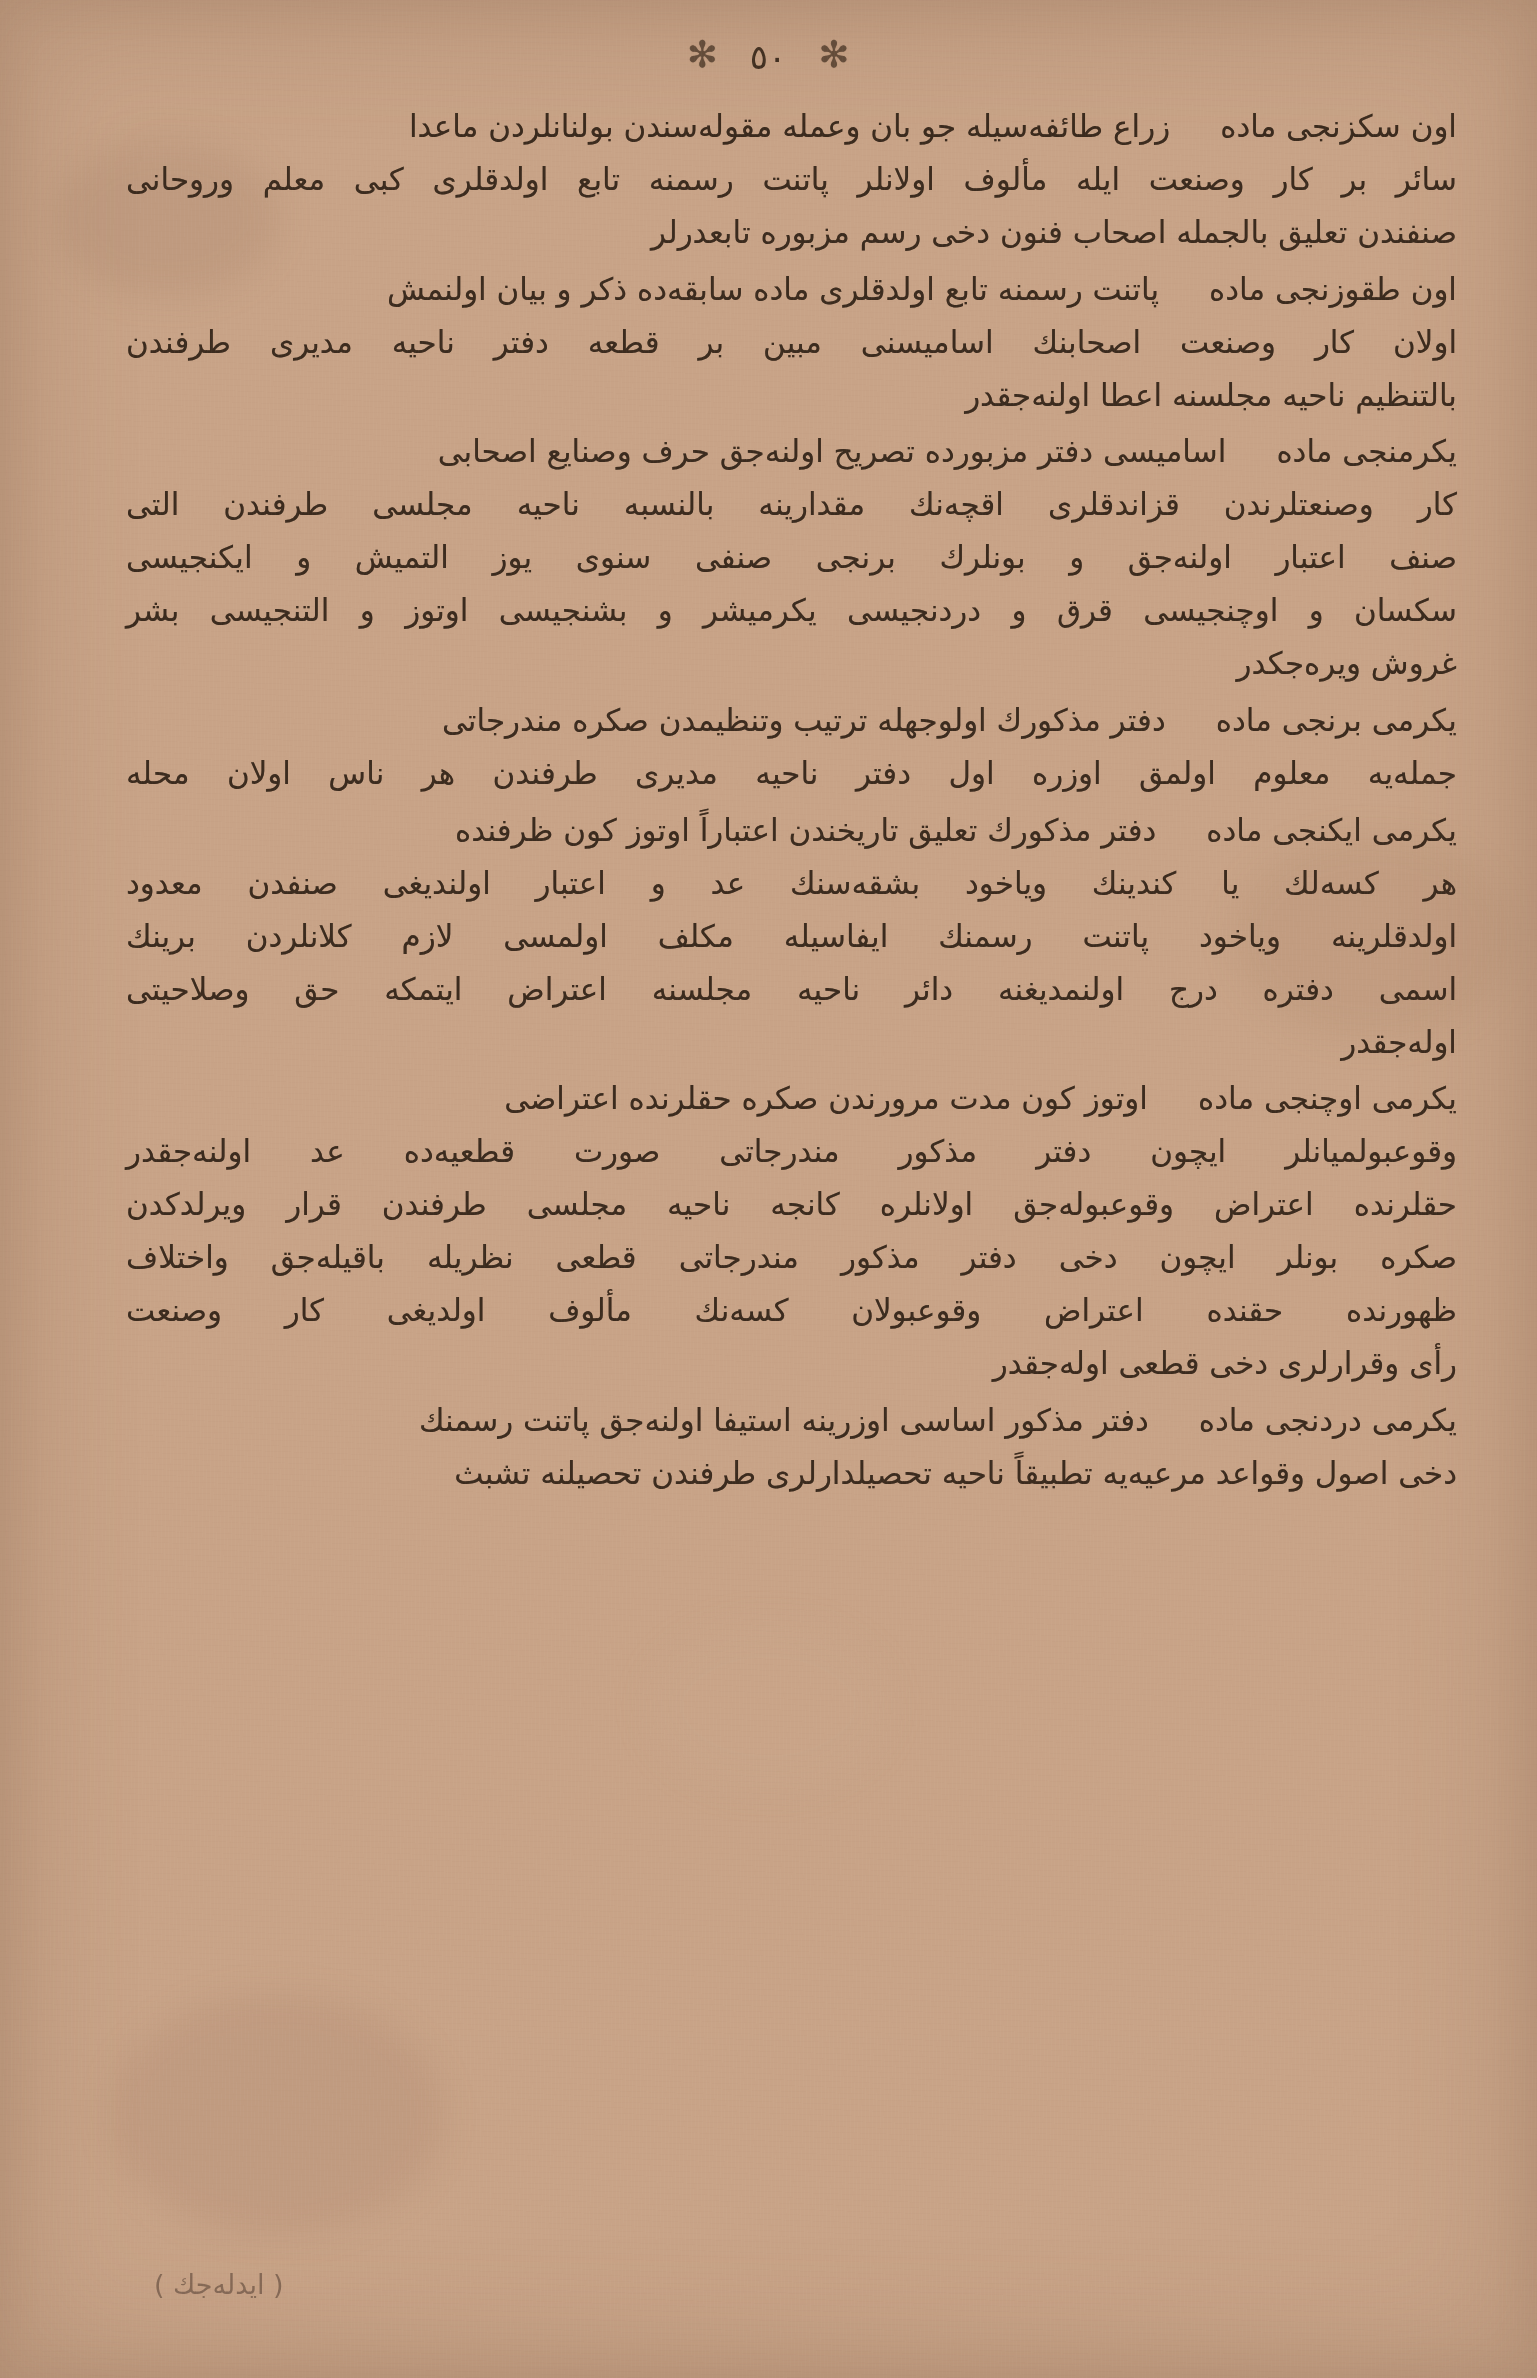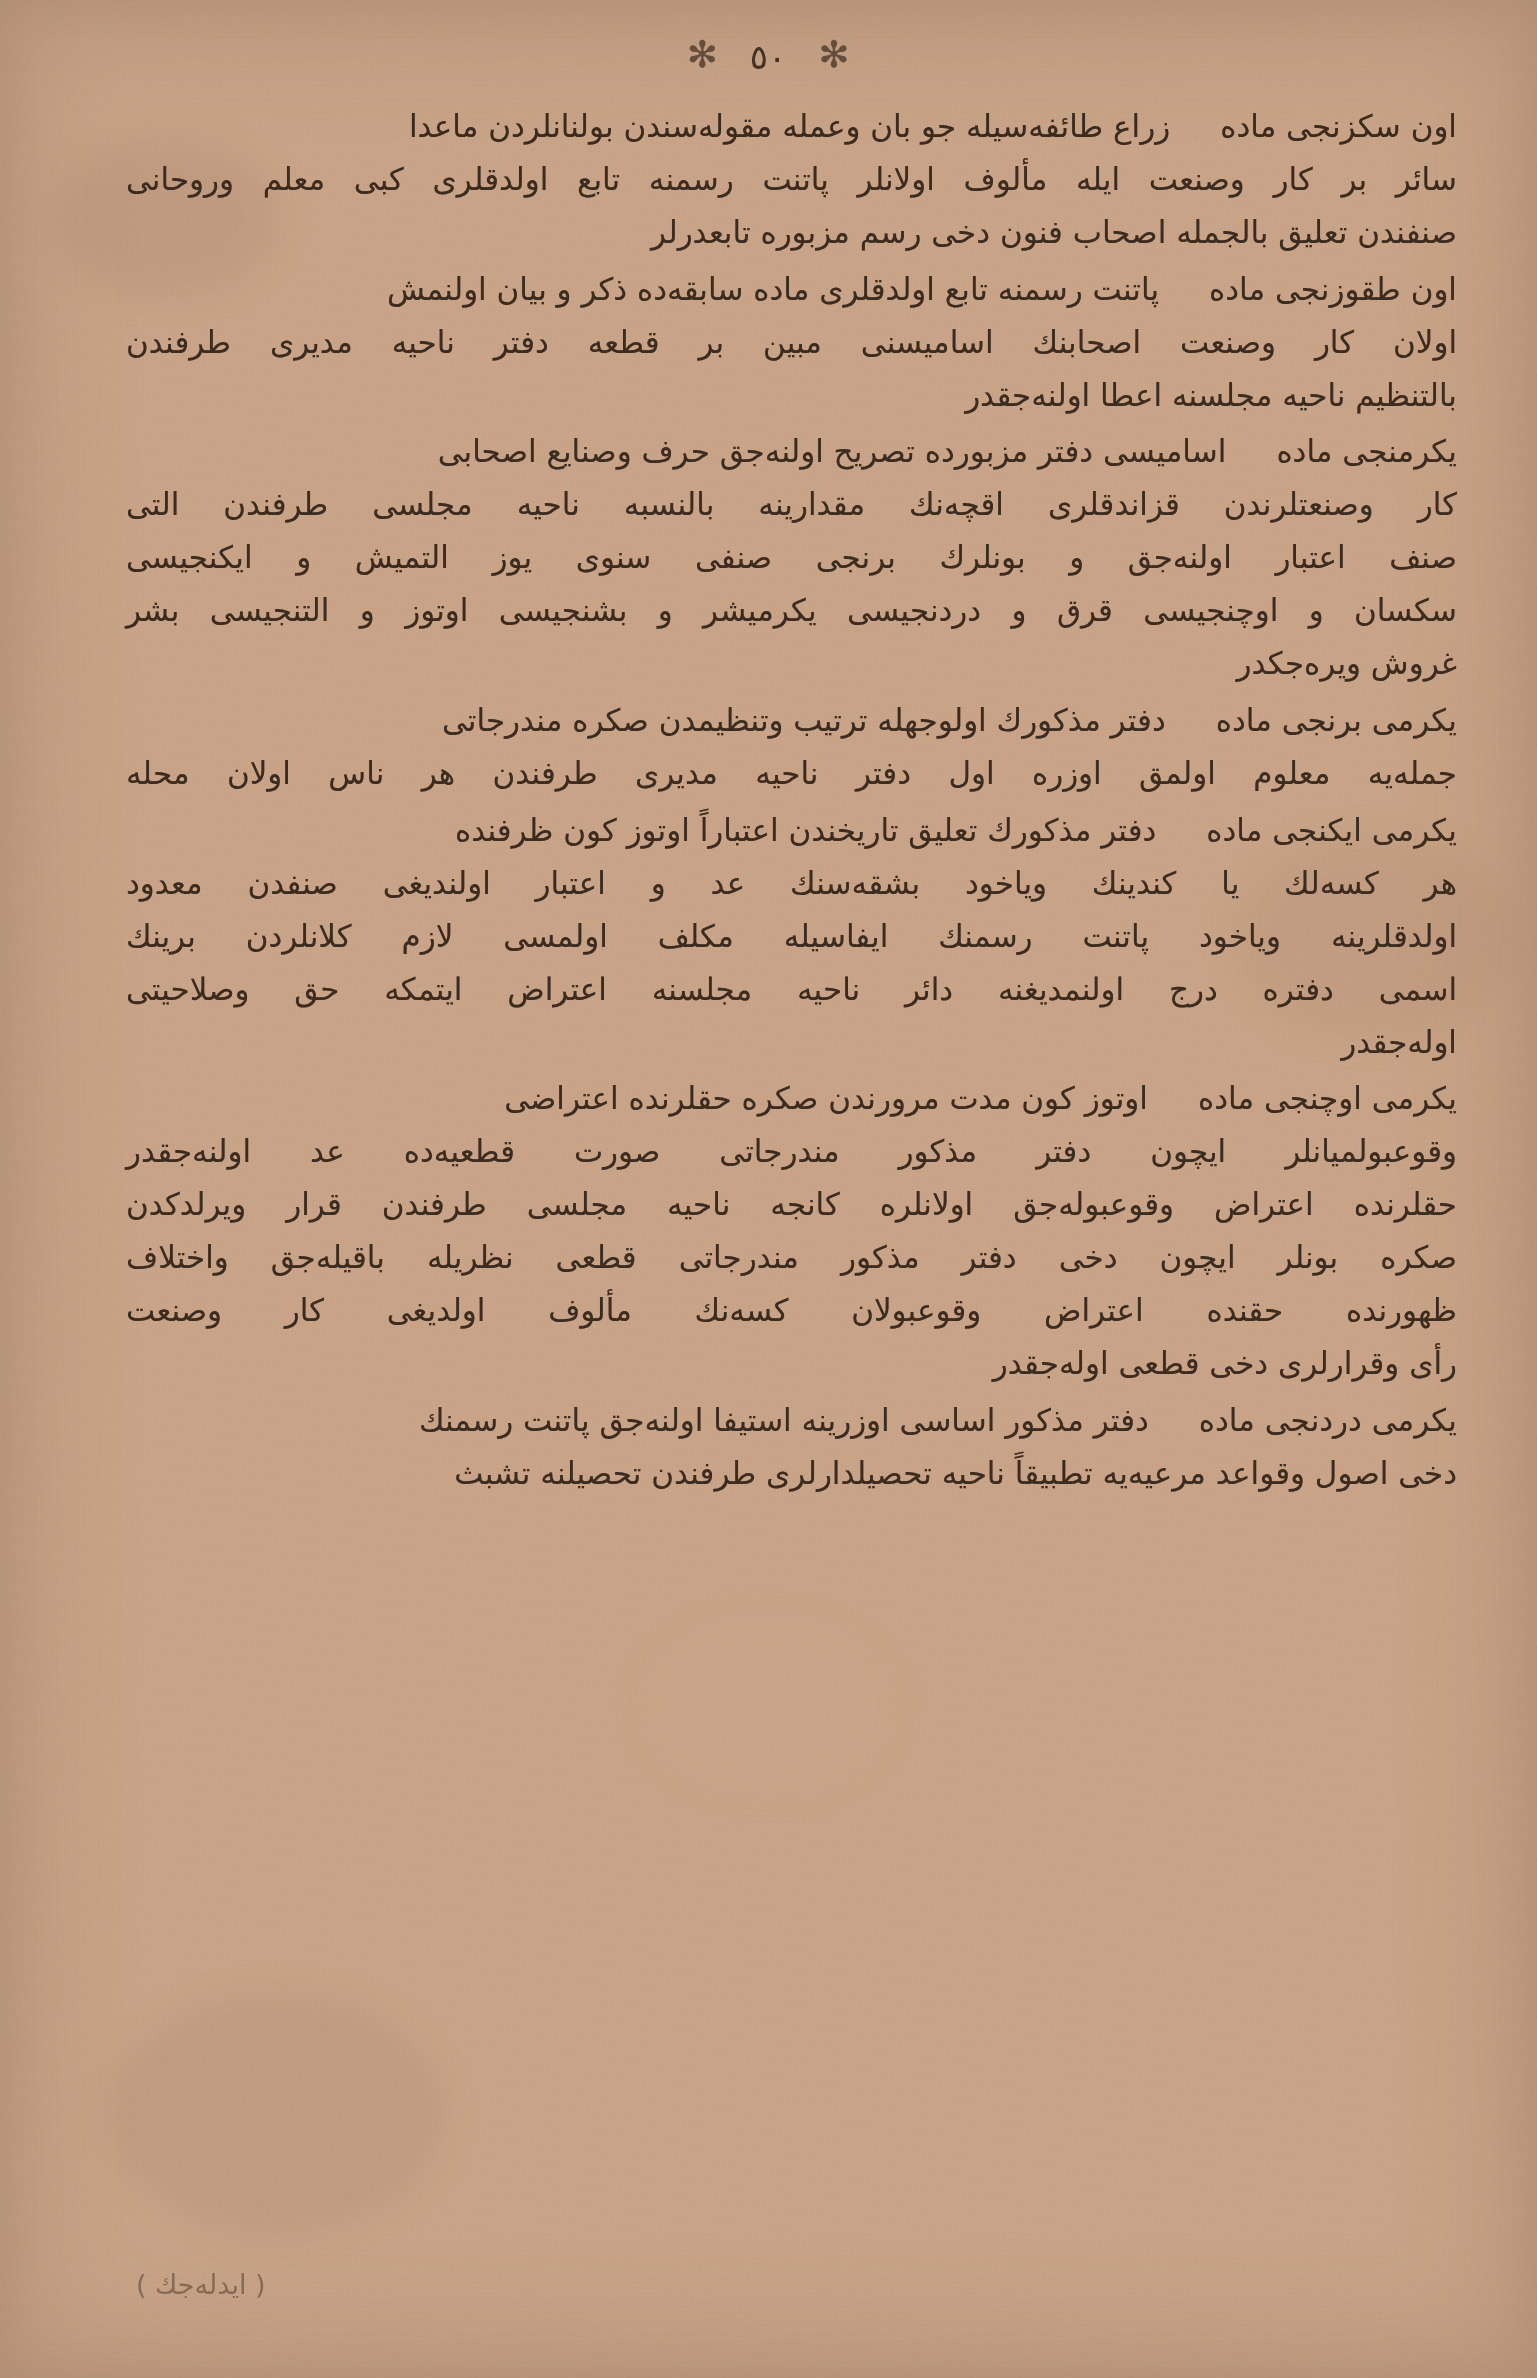--- a/index.html
+++ b/index.html
@@ -111,21 +111,21 @@
   }
   .line.center { text-align: center; justify-content: center; }
   .line.start  { text-align: right; }
 
   .heading-run { display: inline-block; }
   .gap { display: inline-block; width: 50px; }
 
   .catchword {
     position: absolute;
     bottom: 78px;
-    left: 137px;
+    left: 155px;
     direction: rtl;
     font-size: 27px;
     color: #5c4staff;
     color: #5d4staff;
     color: #5e483a;
     opacity: 0.62;
     font-family: "DejaVu Sans", sans-serif;
   }
 </style>
 </head>
@@ -165,21 +165,21 @@
         <div class="line center"><span>غروش ویره‌جكدر</span></div>
       </div>
       <div class="article">
         <div class="line start"><span><span class="heading-run">يكرمی برنجی ماده</span><span class="gap"></span><span>دفتر مذكورك اولوجهله ترتیب وتنظیمدن صكره مندرجاتی</span></span></div>
         <div class="line start" style="text-align: justify; text-align-last: justify; white-space: normal;"><span>جمله‌یه معلوم اولمق اوزره اول دفتر ناحیه مدیری طرفندن هر ناس اولان محله</span></div>
       </div>
       <div class="article">
         <div class="line start"><span><span class="heading-run">يكرمی ايكنجی ماده</span><span class="gap"></span><span>دفتر مذكورك تعلیق تاریخندن اعتباراً اوتوز كون ظرفنده</span></span></div>
         <div class="line start" style="text-align: justify; text-align-last: justify; white-space: normal;"><span>هر كسه‌لك یا كندینك ویاخود بشقه‌سنك عد و اعتبار اولندیغی صنفدن معدود</span></div>
         <div class="line start" style="text-align: justify; text-align-last: justify; white-space: normal;"><span>اولدقلرینه ویاخود پاتنت رسمنك ایفاسیله مكلف اولمسی لازم كلانلردن برینك</span></div>
-        <div class="line start" style="text-align: justify; text-align-last: justify; white-space: normal; font-family: Liberation Serif, serif;"><span>اسمی دفتره درج اولنمدیغنه دائر ناحیه مجلسنه اعتراض ایتمكه حق وصلاحیتی</span></div>
+        <div class="line start" style="text-align: justify; text-align-last: justify; white-space: normal;"><span>اسمی دفتره درج اولنمدیغنه دائر ناحیه مجلسنه اعتراض ایتمكه حق وصلاحیتی</span></div>
         <div class="line center"><span>اوله‌جقدر</span></div>
       </div>
       <div class="article">
         <div class="line start"><span><span class="heading-run">يكرمی اوچنجی ماده</span><span class="gap"></span><span>اوتوز كون مدت مرورندن صكره حقلرنده اعتراضی</span></span></div>
         <div class="line start" style="text-align: justify; text-align-last: justify; white-space: normal;"><span>وقوعبولمیانلر ایچون دفتر مذكور مندرجاتی صورت قطعیه‌ده عد اولنه‌جقدر</span></div>
         <div class="line start" style="text-align: justify; text-align-last: justify; white-space: normal;"><span>حقلرنده اعتراض وقوعبوله‌جق اولانلره كانجه ناحیه مجلسی طرفندن قرار ویرلدكدن</span></div>
         <div class="line start" style="text-align: justify; text-align-last: justify; white-space: normal;"><span>صكره بونلر ایچون دخی دفتر مذكور مندرجاتی قطعی نظریله باقیله‌جق واختلاف</span></div>
         <div class="line start" style="text-align: justify; text-align-last: justify; white-space: normal;"><span>ظهورنده حقنده اعتراض وقوعبولان كسه‌نك مألوف اولدیغی كار وصنعت</span></div>
         <div class="line center"><span>رأی وقرارلری دخی قطعی اوله‌جقدر</span></div>
       </div>

